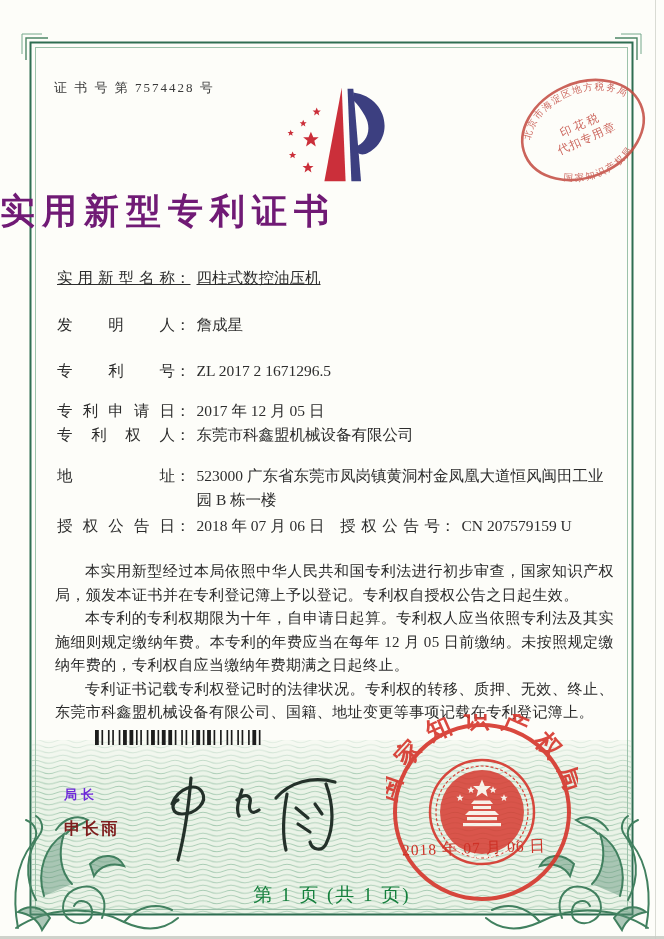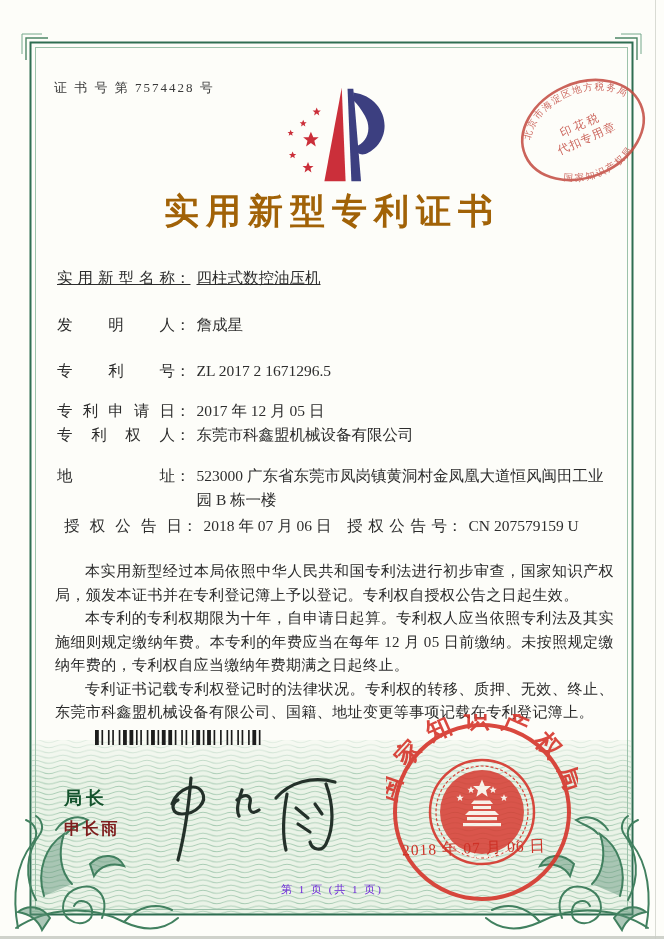--- a/index.html
+++ b/index.html
@@ -3,46 +3,46 @@
 <meta charset="utf-8">
 <style>
   html,body{margin:0;padding:0;background:#e8e8e6;}
   .page{position:relative;width:664px;height:939px;margin:0 auto;background:#fdfdf9;overflow:hidden;
         font-family:"Liberation Serif","DejaVu Serif",serif;color:#2d2d2d;}
   .bg{position:absolute;left:0;top:0;z-index:0;}
   .layer{position:absolute;z-index:2;}
   .cert-no{left:54px;top:79px;font-size:13px;letter-spacing:2px;color:#3a3a3a;}
   .logo{left:282px;top:84px;z-index:2;}
   .tax-stamp{left:492px;top:44px;z-index:3;opacity:.85;}
-  .title{left:0;top:188px;width:100%;text-align:center;font-size:35px;font-weight:700;
-         letter-spacing:7px;color:#a16207;}
+  .title{left:0;top:188px;width:100%;text-align:left;font-size:35px;font-weight:700;
+         letter-spacing:7px;color:#701a75;}
   .fields{left:57px;top:266px;width:557px;font-size:15.5px;line-height:24px;}
   .frow{display:flex;align-items:flex-start;}
   .lbl{display:inline-block;width:118px;text-align:justify;text-align-last:justify;white-space:nowrap;}
   .lbl2{display:inline-block;width:100px;text-align:justify;text-align-last:justify;white-space:nowrap;}
   .colon{display:inline-block;}
   .val{flex:1;margin-left:6px;}
   .mb1{margin-bottom:23px;text-decoration:underline;}.mb2{margin-bottom:22px;}.mb3{margin-bottom:16px;}
   .mb4{margin-bottom:0;}.mb5{margin-bottom:17px;}.mb6{margin-bottom:2px;}
-  .grant{position:relative;margin-left:7px;}
+  .grant{position:relative;}
   .grant-right{position:absolute;left:283px;top:0;display:flex;}
   .paras{left:55px;top:560px;width:559px;font-size:15px;line-height:23.5px;
          text-align:justify;letter-spacing:.4px;color:#2a2a2a;}
   .paras p{margin:0;text-indent:2em;}
   .barcode{left:95px;top:730px;width:166px;height:15px;z-index:2;}
   .signoff-title{left:64px;top:786px;font-family:"Liberation Sans","DejaVu Sans",sans-serif;
-       font-size:18px;font-weight:600;letter-spacing:4px;color:#14532d;}
+       font-size:13px;font-weight:600;letter-spacing:4px;color:#6d28d9;}
   .signoff-name{left:64px;top:818px;font-family:"Liberation Sans","DejaVu Sans",sans-serif;
        font-size:16.5px;font-weight:600;letter-spacing:2px;color:#7f1d1d;}
   .signature{left:138px;top:758px;z-index:2;}
   .seal{left:386px;top:714px;z-index:3;opacity:.9;}
   .seal-date{left:402px;top:838px;width:150px;font-size:15.5px;letter-spacing:1px;
        color:#ce3126;transform:rotate(-2deg);z-index:4;}
-  .footer{left:0;top:882px;width:100%;text-align:center;font-size:11px;
-       letter-spacing:2px;color:#6d28d9;z-index:2;}
+  .footer{left:0;top:882px;width:100%;text-align:center;font-size:19px;
+       letter-spacing:2px;color:#15803d;z-index:2;}
   .edge-b{position:absolute;left:0;bottom:0;width:100%;height:3px;background:#b7bcb2;opacity:.65;z-index:5;}
   .edge-r{position:absolute;right:8px;top:0;width:1px;height:100%;background:#c9ccc4;opacity:.7;z-index:5;}
 </style>
 </head>
 <body>
 
 <div class="page">
 
   <svg class="bg" width="664" height="939" viewBox="0 0 664 939">
     <defs>

